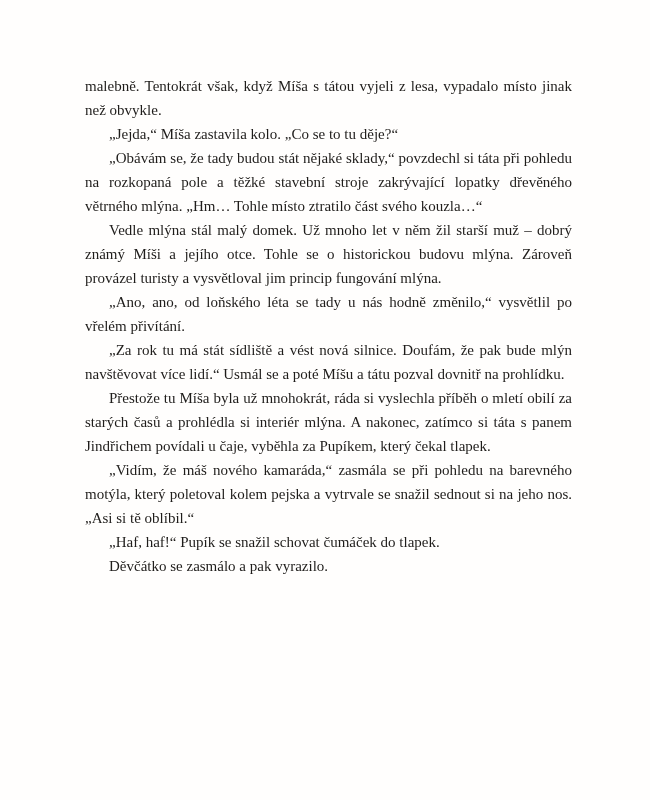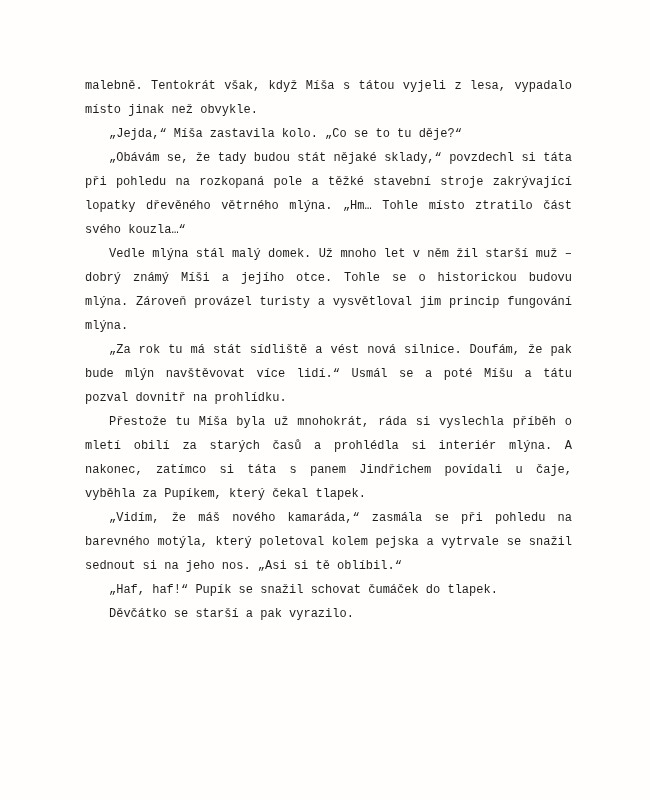--- a/index.html
+++ b/index.html
@@ -15,24 +15,23 @@
     background: #fffefd;
     font-family: "Liberation Serif", "DejaVu Serif", serif;
     color: #1f1d1b;
     overflow: hidden;
   }
   .body-text {
     position: absolute;
     left: 85px;
     top: 74px;
     width: 487px;
-    font-size: 12px;
+    font-size: 15px;
     line-height: 24px;
     text-align: justify;
-    font-family: Liberation Mono, monospace;
   }
   .body-text p {
     text-indent: 0;
   }
   .body-text p.indent {
     text-indent: 24px;
   }
   .page-number-paw {
     position: absolute;
     right: 16px;
@@ -49,21 +48,22 @@
 </head>
 <body>
 
 <div class="page">
 
   <div class="body-text">
     <p>malebně. Tentokrát však, když Míša s tátou vyjeli z lesa, vypadalo místo jinak než obvykle.</p>
     <p class="indent">„Jejda,“ Míša zastavila kolo. „Co se to tu děje?“</p>
     <p class="indent">„Obávám se, že tady budou stát nějaké sklady,“ povzdechl si táta při pohledu na rozkopaná pole a těžké stavební stroje zakrývající lopatky dřevěného větrného mlýna. „Hm… Tohle místo ztratilo část svého kouzla…“</p>
     <p class="indent">Vedle mlýna stál malý domek. Už mnoho let v něm žil starší muž – dobrý známý Míši a jejího otce. Tohle se o historickou budovu mlýna. Zároveň provázel turisty a vysvětloval jim princip fungování mlýna.</p>
+    <p class="indent">„Ano, ano, od loňského léta se tady u nás hodně změnilo,“ vysvětlil po vřelém přivítání.</p>
     <p class="indent">„Za rok tu má stát sídliště a vést nová silnice. Doufám, že pak bude mlýn navštěvovat více lidí.“ Usmál se a poté Míšu a tátu pozval dovnitř na prohlídku.</p>
     <p class="indent">Přestože tu Míša byla už mnohokrát, ráda si vyslechla příběh o mletí obilí za starých časů a prohlédla si interiér mlýna. A nakonec, zatímco si táta s panem Jindřichem povídali u čaje, vyběhla za Pupíkem, který čekal tlapek.</p>
     <p class="indent">„Vidím, že máš nového kamaráda,“ zasmála se při pohledu na barevného motýla, který poletoval kolem pejska a vytrvale se snažil sednout si na jeho nos. „Asi si tě oblíbil.“</p>
     <p class="indent">„Haf, haf!“ Pupík se snažil schovat čumáček do tlapek.</p>
-    <p class="indent">Děvčátko se starší a pak vyrazilo.</p>
+    <p class="indent">Děvčátko se zasmálo a pak vyrazilo.</p>
   </div>
 
 
 </div>
 
 </body></html>

